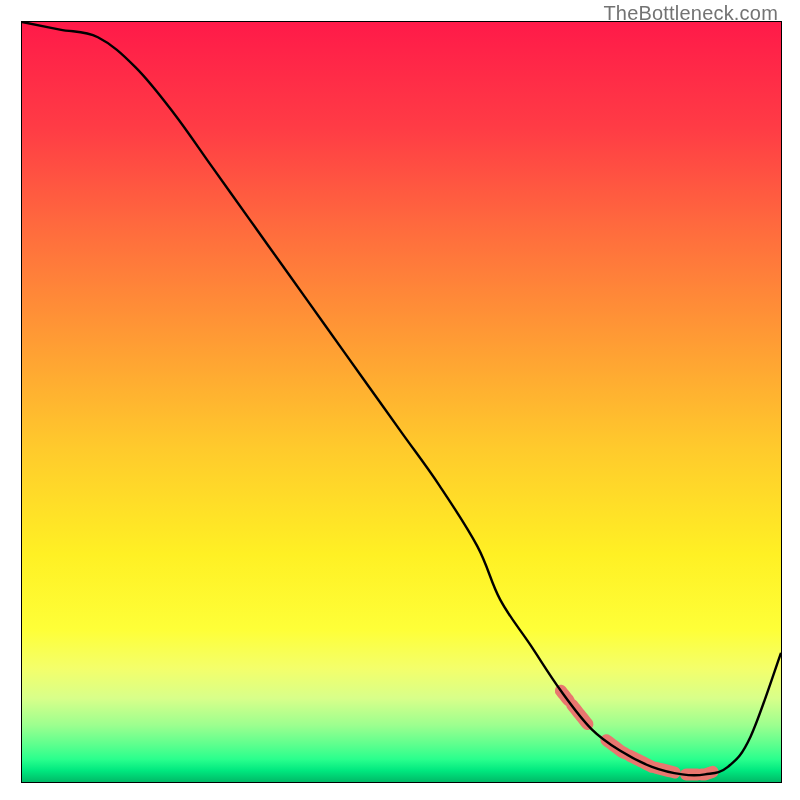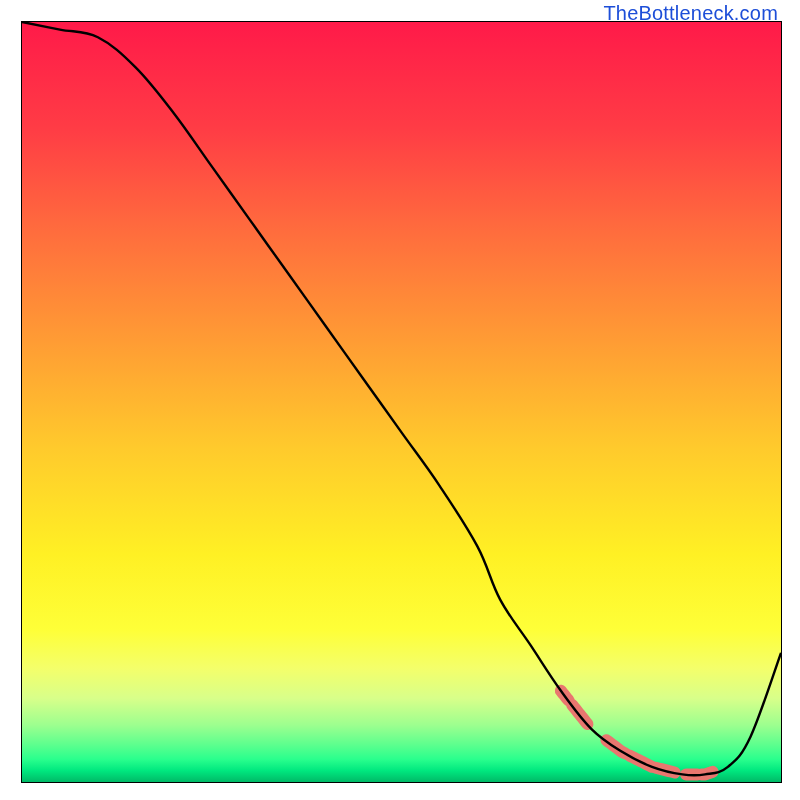--- a/index.html
+++ b/index.html
@@ -50,21 +50,21 @@
     inset: 0;
     width: 100%;
     height: 100%;
   }
   .attribution {
     position: absolute;
     top: 2px;
     right: 22px;
     font-family: Arial, Helvetica, sans-serif;
     font-size: 20px;
-    color: #1d4ed8;
+    color: #737373;
     letter-spacing: 0.2px;
   }
 </style>
 </head>
 <body>
 
 <div class="chart-container">
 
   <div class="attribution">TheBottleneck.com</div>
 

